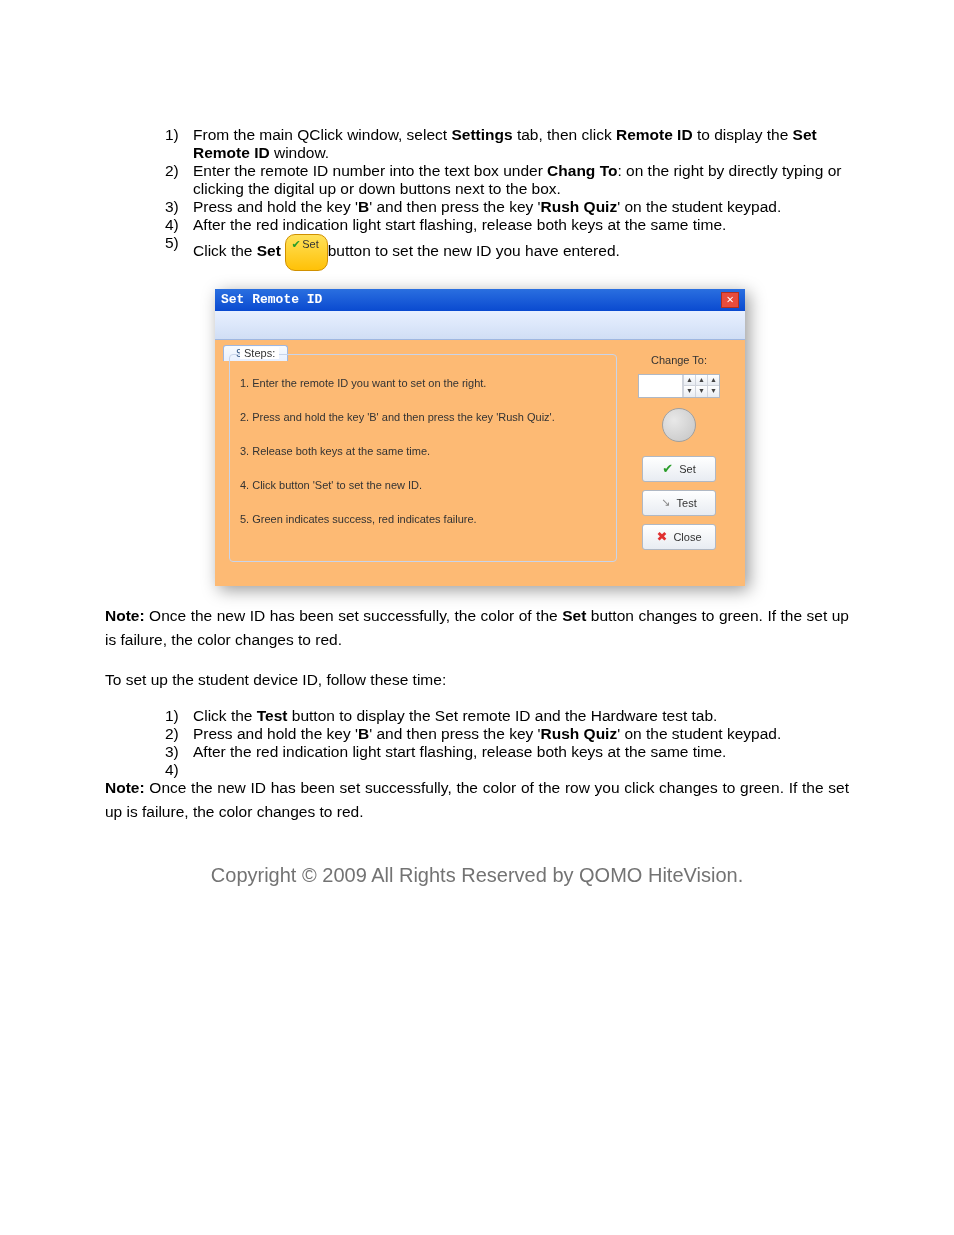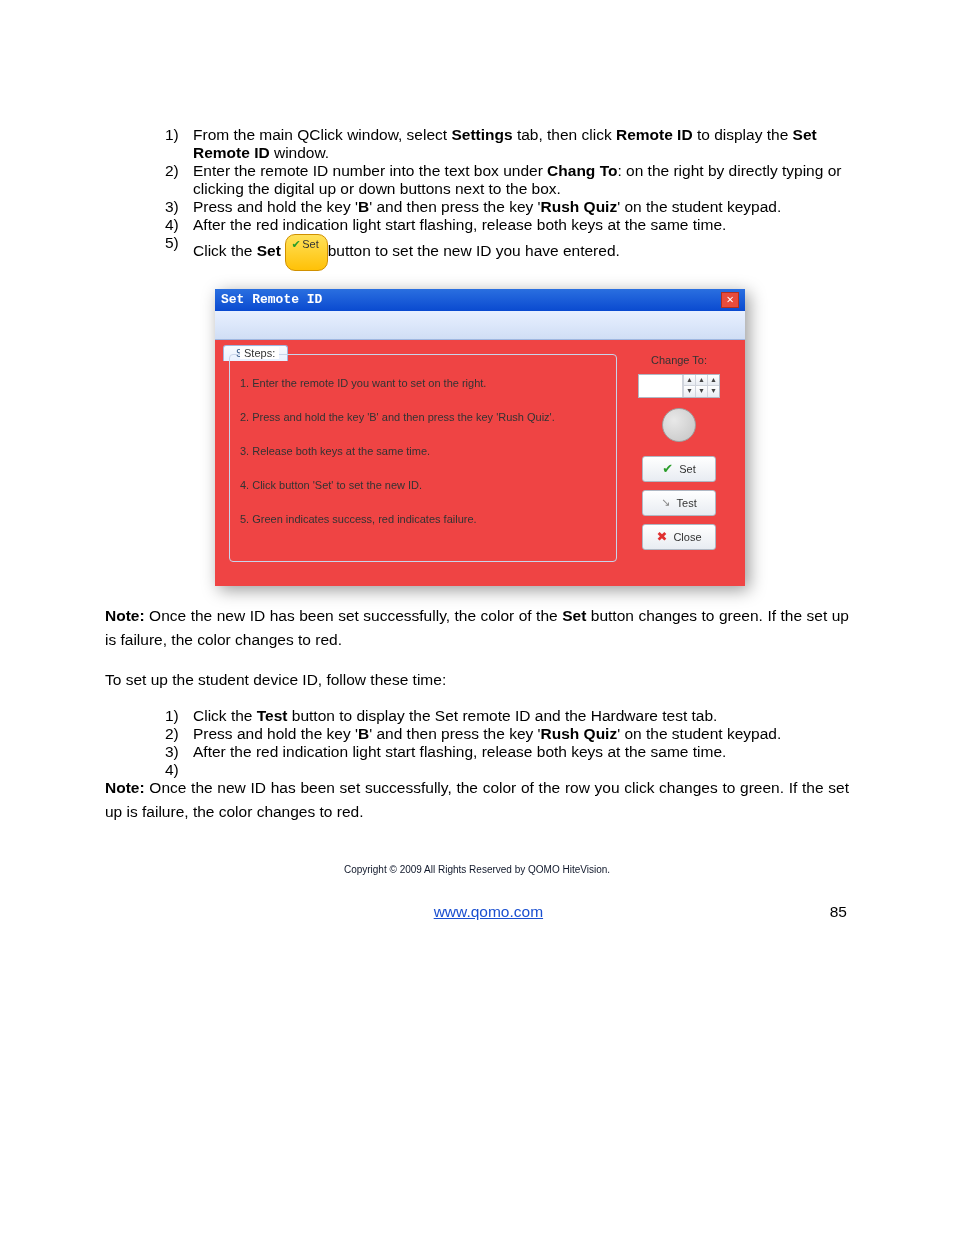--- a/index.html
+++ b/index.html
@@ -88,21 +88,21 @@
     padding: 2px 12px;
     font-size: 10px;
     color: #2a5080;
     cursor: pointer;
     position: relative;
     top: 1px;
     margin-top: 29px;
   }
   .dlg-body {
     padding: 14px 14px 24px 14px;
-    background: #ef4444;
+    background: #fdba74;
     display: flex;
     gap: 10px;
   }
   .steps-box {
     flex: 1;
     border: 1px solid #c8d4ea;
     border-radius: 4px;
     padding: 8px 10px 14px 10px;
     font-size: 11px;
     color: #333;
@@ -196,22 +196,22 @@
     margin: 8px 0 14px 0;
     padding-left: 60px;
     line-height: 1.5;
   }
   .item2 .n { display: inline-block; width: 30px; font-weight: bold; }
 
   .plain-line { margin: 8px 0 16px 0; line-height: 1.5; }
 
   .footer {
     text-align: center;
-    color: #0f172a;
-    font-size: 10px;
+    color: #737373;
+    font-size: 20px;
     margin-top: 40px;
   }
   .link-row {
     margin-top: 28px;
     display: flex;
     justify-content: space-between;
     padding: 0 2px;
   }
   .link-row a {
     color: #1a4fd0;
@@ -306,19 +306,14 @@
       <li><span class="marker">2)</span><span>Press and hold the key '<span class="bold ib">B</span>' and then press the key '<span class="bold ib">Rush Quiz</span>' on the student keypad.</span></li>
       <li><span class="marker">3)</span><span>After the red indication light start flashing, release both keys at the same time.</span></li>
       <li><span class="marker">4)</span></li>
     </ol>
 
   <div class="note">
     <span class="lab">Note:</span><span class="body" id="note2body"> Once the new ID has been set successfully, the color of the row you click changes to green. If the set up is failure, the color changes to red.</span>
   </div>
 
   <div class="footer">Copyright © 2009 All Rights Reserved by QOMO HiteVision.</div>
-  <div class="link-row">
-    <span style="width:40px"></span>
-    <a href="#">www.qomo.com</a>
-    <span class="pg">85</span>
-  </div>
 
 </div>
 
 </body></html>

